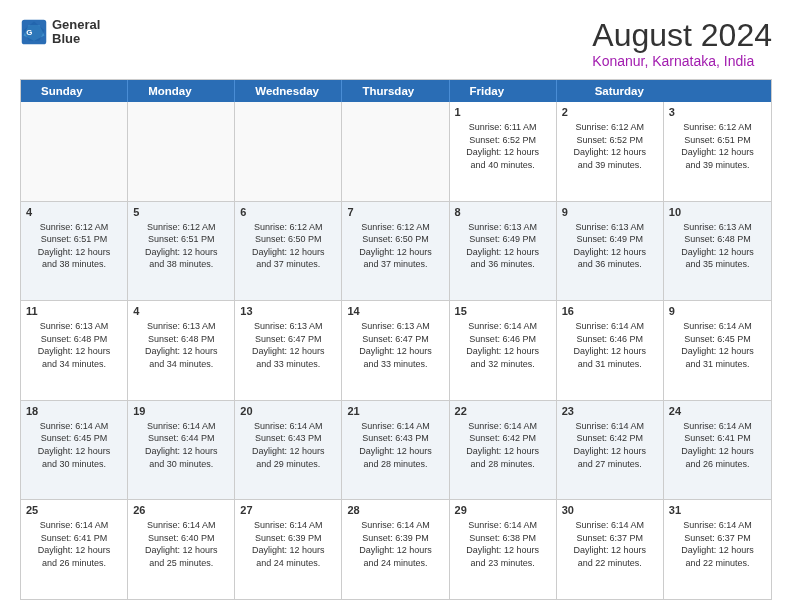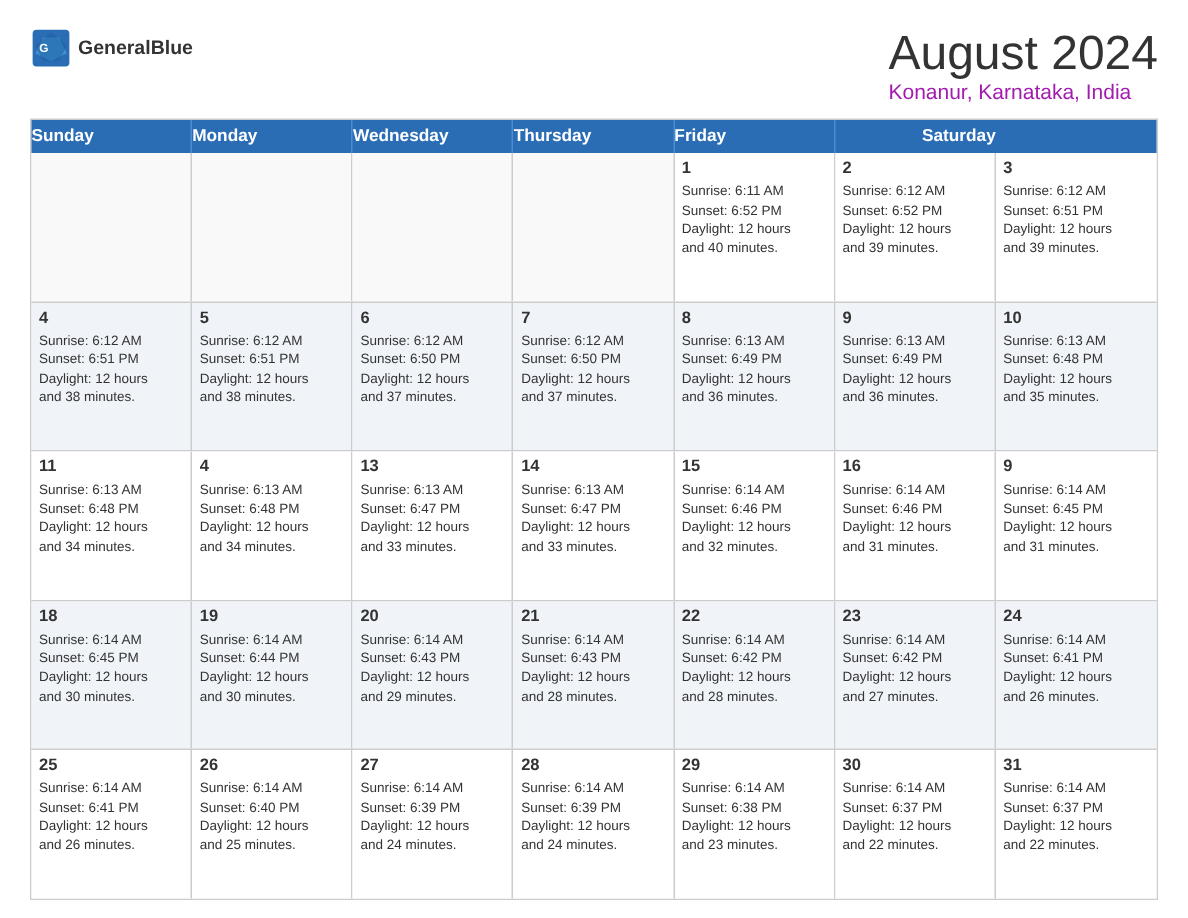--- a/index.html
+++ b/index.html
@@ -23,21 +23,21 @@
       align-items: flex-start;
       margin-bottom: 10px;
     }
     .logo {
       display: flex;
       align-items: center;
       gap: 4px;
     }
     .logo-text {
       display: flex;
-      flex-direction: row;
+      flex-direction: column;
       font-size: 13px;
       font-weight: bold;
       line-height: 1.1;
       color: #333;
     }
     .logo-text span:first-child { color: #333; }
     .logo-icon {
       width: 28px;
       height: 28px;
     }
@@ -62,21 +62,21 @@
     }
     .cal-header {
       display: grid;
       grid-template-columns: repeat(7, 1fr);
       background: #2a6db5;
     }
     .cal-header-cell {
       color: #fff;
       font-size: 11.5px;
       font-weight: bold;
-      padding: 5px 0;
+      padding: 5px 20px;
       text-align: left;
       border-right: 1px solid #4a8dd5;
     }
     .cal-header-cell:last-child { border-right: none; text-align: right; }
     .cal-body {
       flex: 1;
       display: flex;
       flex-direction: column;
     }
     .cal-row {
@@ -101,20 +101,21 @@
       font-size: 11px;
       font-weight: bold;
       color: #333;
       display: block;
       margin-bottom: 1px;
     }
     .cal-cell .day-info {
       font-size: 9px;
       color: #333;
       line-height: 1.4;
+      text-align: center;
     }
     
     .cal-row.shaded .cal-cell:not(.empty) {
       background: #f0f4f8;
     }
   </style>
 </head>
 <body>
 
 <div class="page">

